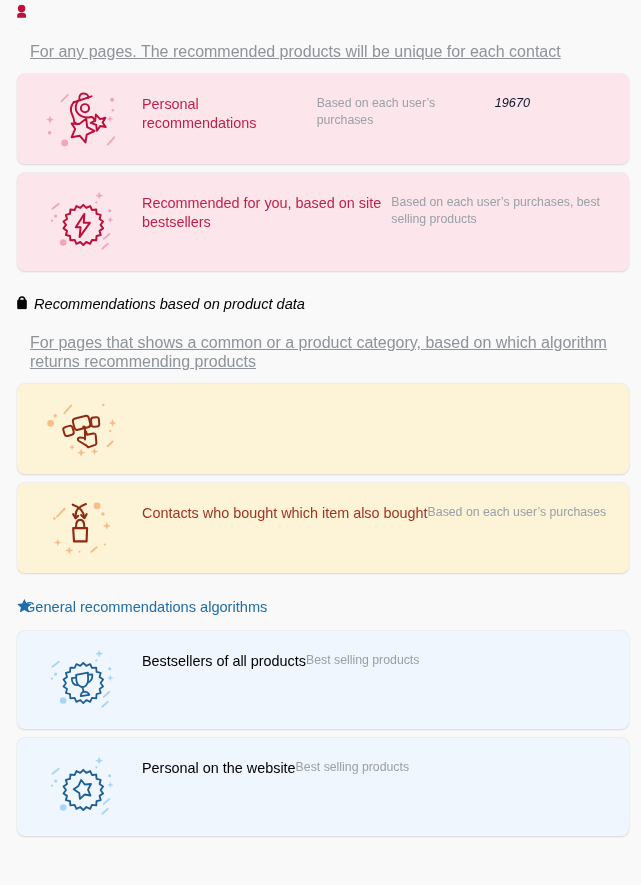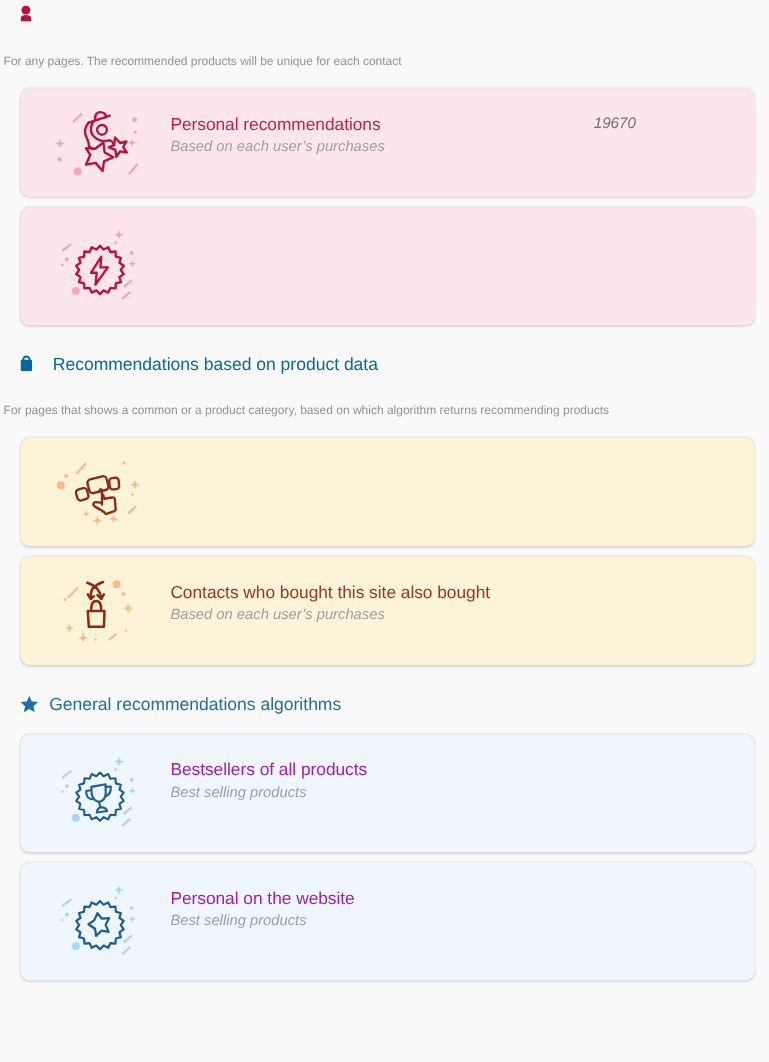--- a/index.html
+++ b/index.html
@@ -7,65 +7,65 @@
   body {
     width: 641px; height: 885px;
     background: #f9f9fa;
     font-family: "Liberation Sans", sans-serif;
     overflow: hidden;
   }
 
   .sec-head { position:relative; height:22px; display:flex; align-items:center; }
   .sec-head .icn { position:absolute; left:17px; top:50%; transform:translateY(-50%) translateY(-1.5px); display:flex; align-items:center; }
   .sec-title { font-size:14.6px; }
-  .sec-desc { font-size:10px; line-height:19px; color:#8d9399; padding-left:3px; }
+  .sec-desc { font-size:16px; line-height:19px; color:#8d9399; padding-left:30px;text-decoration:underline; }
   .cards { padding:0 12px 0 17px; }
 
   .card { display:flex; align-items:flex-start; border-radius:8px; position:relative;
           box-shadow: 0 1px 2px rgba(0,0,0,0.14), 0 -1px 1px rgba(0,0,0,0.05); }
   .card + .card { margin-top:9px; }
   .card .iconwrap { width:125px; flex:0 0 125px; align-self:stretch; display:flex; align-items:center; justify-content:center; }
-  .card .txt { flex:1 1 auto; display:flex; flex-direction:column; padding-top:21px;justify-content:flex-end; }
+  .card .txt { flex:1 1 auto; display:flex; flex-direction:row; padding-top:21px; }
   .card .t { font-size:14.4px; line-height:19px; }
-  .card .s { font-size:12.3px; line-height:17px; font-style:italic; color:#9aa0a6; }
-  .card .num { font-size:12.7px; font-style:italic; color:#737373; flex:0 0 auto; margin-right:99px; padding-top:22px; }
+  .card .s { font-size:12.3px; line-height:17px; color:#9aa0a6; }
+  .card .num { font-size:12.7px; font-style:italic; color:#0f172a; flex:0 0 auto; margin-right:99px; padding-top:22px; }
   .deco path.dl { stroke-linecap:round; stroke-width:2.2; fill:none; stroke:currentColor; }
   .deco path.d1 { stroke:none; }
   .card.tall { height:98px; }
   .card.short { height:90px; }
 
   
   .sec-contact { padding-top:2px; }
   .sec-contact .sec-head { color:#bd1139; padding-left:34px; }
   .sec-contact .sec-desc { padding-top:18px; }
   .sec-contact .cards { padding-top:13px; }
   .sec-contact .card { background:#fce6ec; }
   .sec-contact .card .t { color:#c21f47; }
   .sec-contact .iconwrap { color:#bd1139; }
   .sec-contact .deco { color:#f1a7ba; }
   .sec-contact .deco .d1 { fill:#f1a7ba; }
 
   
   .sec-product { padding-top:22px; }
-  .sec-product .sec-head { color:#0369a1; padding-left:44px; }
+  .sec-product .sec-head { color:#000000; padding-left:34px;font-style:italic; }
   .sec-product .sec-desc { padding-top:18px; padding-right:30px; }
   .sec-product .cards { padding-top:13px; }
   .sec-product .card { background:#fdf3d7; }
   .sec-product .card .t { color:#9e3321; }
   .sec-product .iconwrap { color:#8e2a12; }
   .sec-product .deco { color:#f8bc86; }
   .sec-product .deco .d1 { fill:#f8bc86; }
 
   
   .sec-general { padding-top:23px; }
-  .sec-general .sec-head { color:#216da8; padding-left:41px; }
+  .sec-general .sec-head { color:#216da8; padding-left:24px; }
   .sec-general .sec-desc { padding-top:18px; }
   .sec-general .cards { padding-top:13px; }
   .sec-general .card { background:#eff6fd; }
-  .sec-general .card .t { color:#a21caf; }
+  .sec-general .card .t { color:#000000; }
   .sec-general .iconwrap { color:#1d5f94; }
   .sec-general .deco { color:#a9d6f7; }
   .sec-general .deco .d1 { fill:#a9d6f7; }
 </style>
 </head>
 <body>
 
 <svg width="0" height="0" style="position:absolute" aria-hidden="true">
     <defs>
 
@@ -179,20 +179,24 @@
       <path class="d1" d="M67.7 6.5 l1.3 3.4 l3.4 1.3 l-3.4 1.3 l-1.3 3.4 l-1.3 -3.4 l-3.4 -1.3 l3.4 -1.3 Z"></path>
       <circle class="d1" cx="64.4" cy="19.2" r="1.3"></circle>
                 <circle class="d1" cx="80.1" cy="29.1" r="1.9"></circle>
       <path class="d1" d="M80.9 36.2 l1 2.7 l2.7 1 l-2.7 1 l-1 2.7 l-1 -2.7 l-2.7 -1 l2.7 -1 Z"></path>
       <path class="dl" d="M73.1 62.4 L79.7 56.6"></path>
                 <path class="dl" d="M71.4 74.0 L78.0 68.2"></path>
     </g>
               <use href="#ic-lightning-badge"></use>
             </svg>
         </span>
+        <span class="txt">
+          <span class="t">Recommended for you, based on site bestsellers</span>
+          <span class="s">Based on each user’s purchases, best selling products</span>
+        </span>
       </div>
 
     </div>
   </div>
 
   <div class="section sec-product">
     <div class="sec-head">
       <span class="icn">
         <svg width="10" height="14" viewBox="0 0 10 14">
             <path d="M2.3 5.6 V4.2 a2.7 2.7 0 0 1 5.4 0 V5.6" fill="none" stroke="currentColor" stroke-width="1.7"></path>
@@ -236,21 +240,21 @@
       <path class="d1" d="M18.7 55.3 l1.2 3.1 l3.1 1.2 l-3.1 1.2 l-1.2 3.1 l-1.2 -3.1 l-3.1 -1.2 l3.1 -1.2 Z"></path>
       <path class="d1" d="M32.3 64.1 l1.3 3.6 l3.6 1.3 l-3.6 1.3 l-1.3 3.6 l-1.3 -3.6 l-3.6 -1.3 l3.6 -1.3 Z"></path>
       <circle class="d1" cx="44.4" cy="70.6" r="1.2"></circle>
       <path class="dl" d="M58.4 70.6 L64.8 65.3"></path>
                 <circle class="d1" cx="74.4" cy="61.9" r="1.2"></circle>
     </g>
               <use href="#ic-also-bought"></use>
             </svg>
         </span>
         <span class="txt">
-          <span class="t">Contacts who bought this site also bought</span>
+          <span class="t">Contacts who bought which item also bought</span>
           <span class="s">Based on each user’s purchases</span>
         </span>
       </div>
 
     </div>
   </div>
 
   <div class="section sec-general">
     <div class="sec-head">
       <span class="icn">

